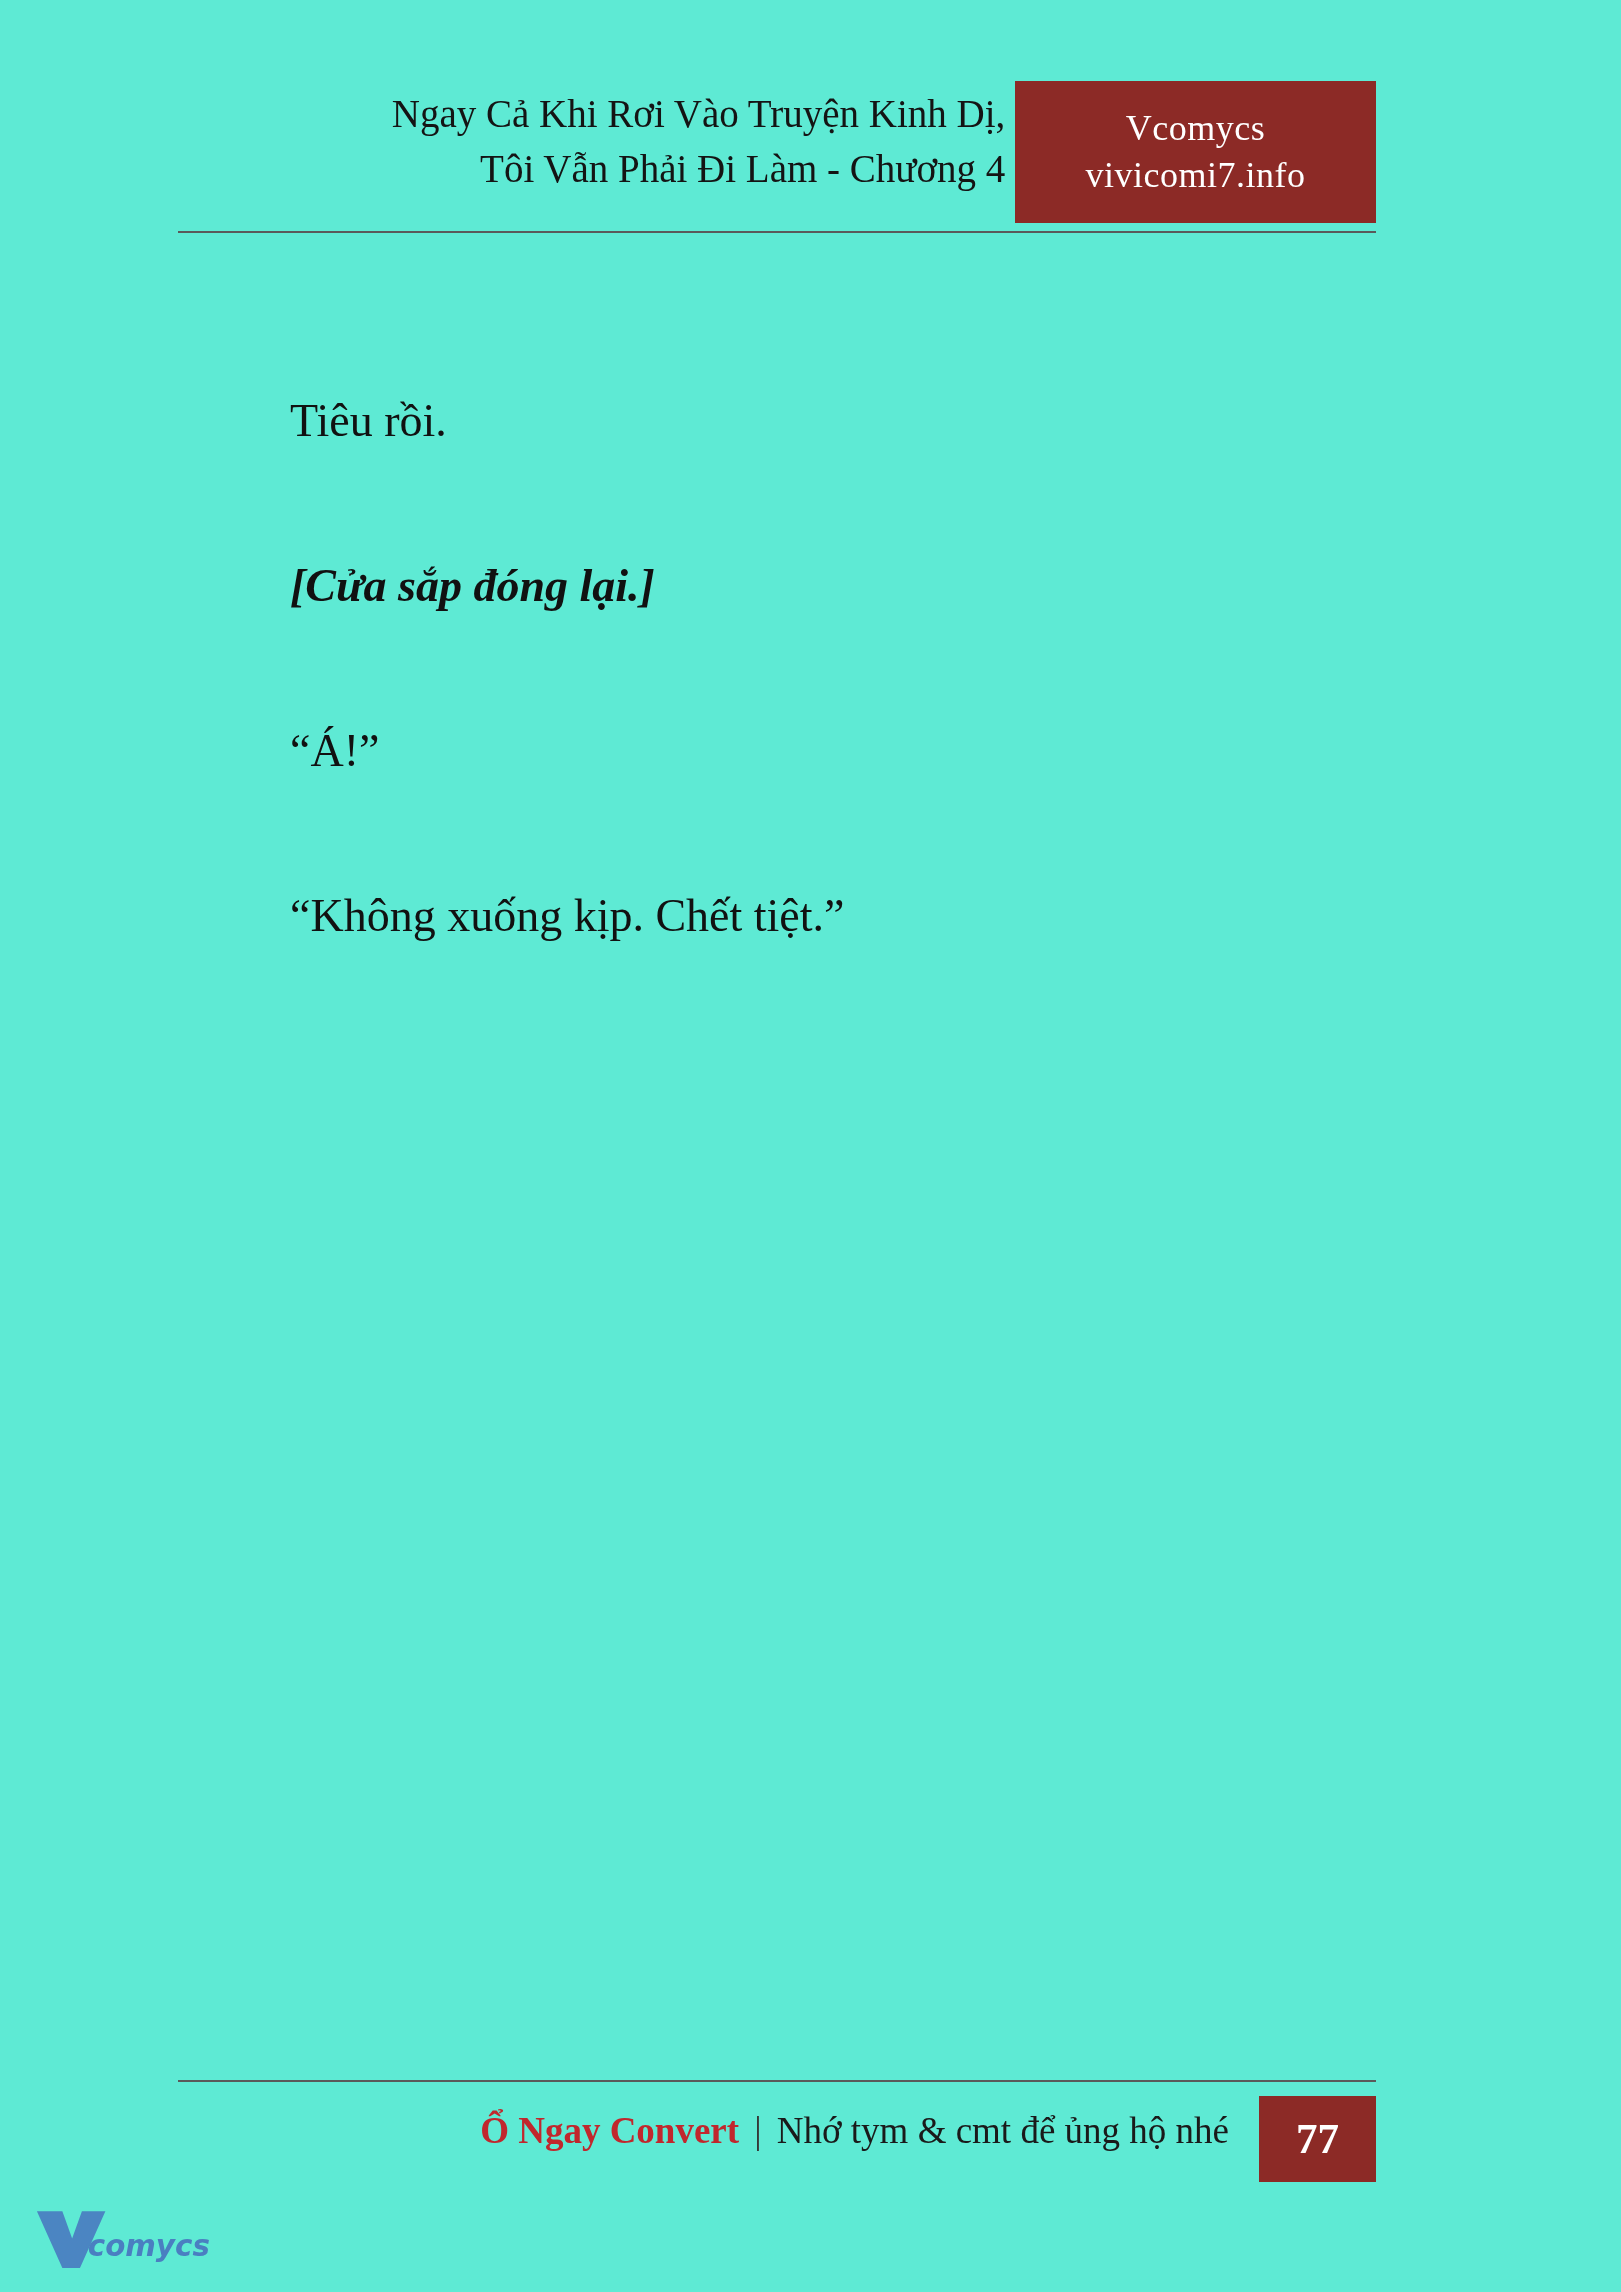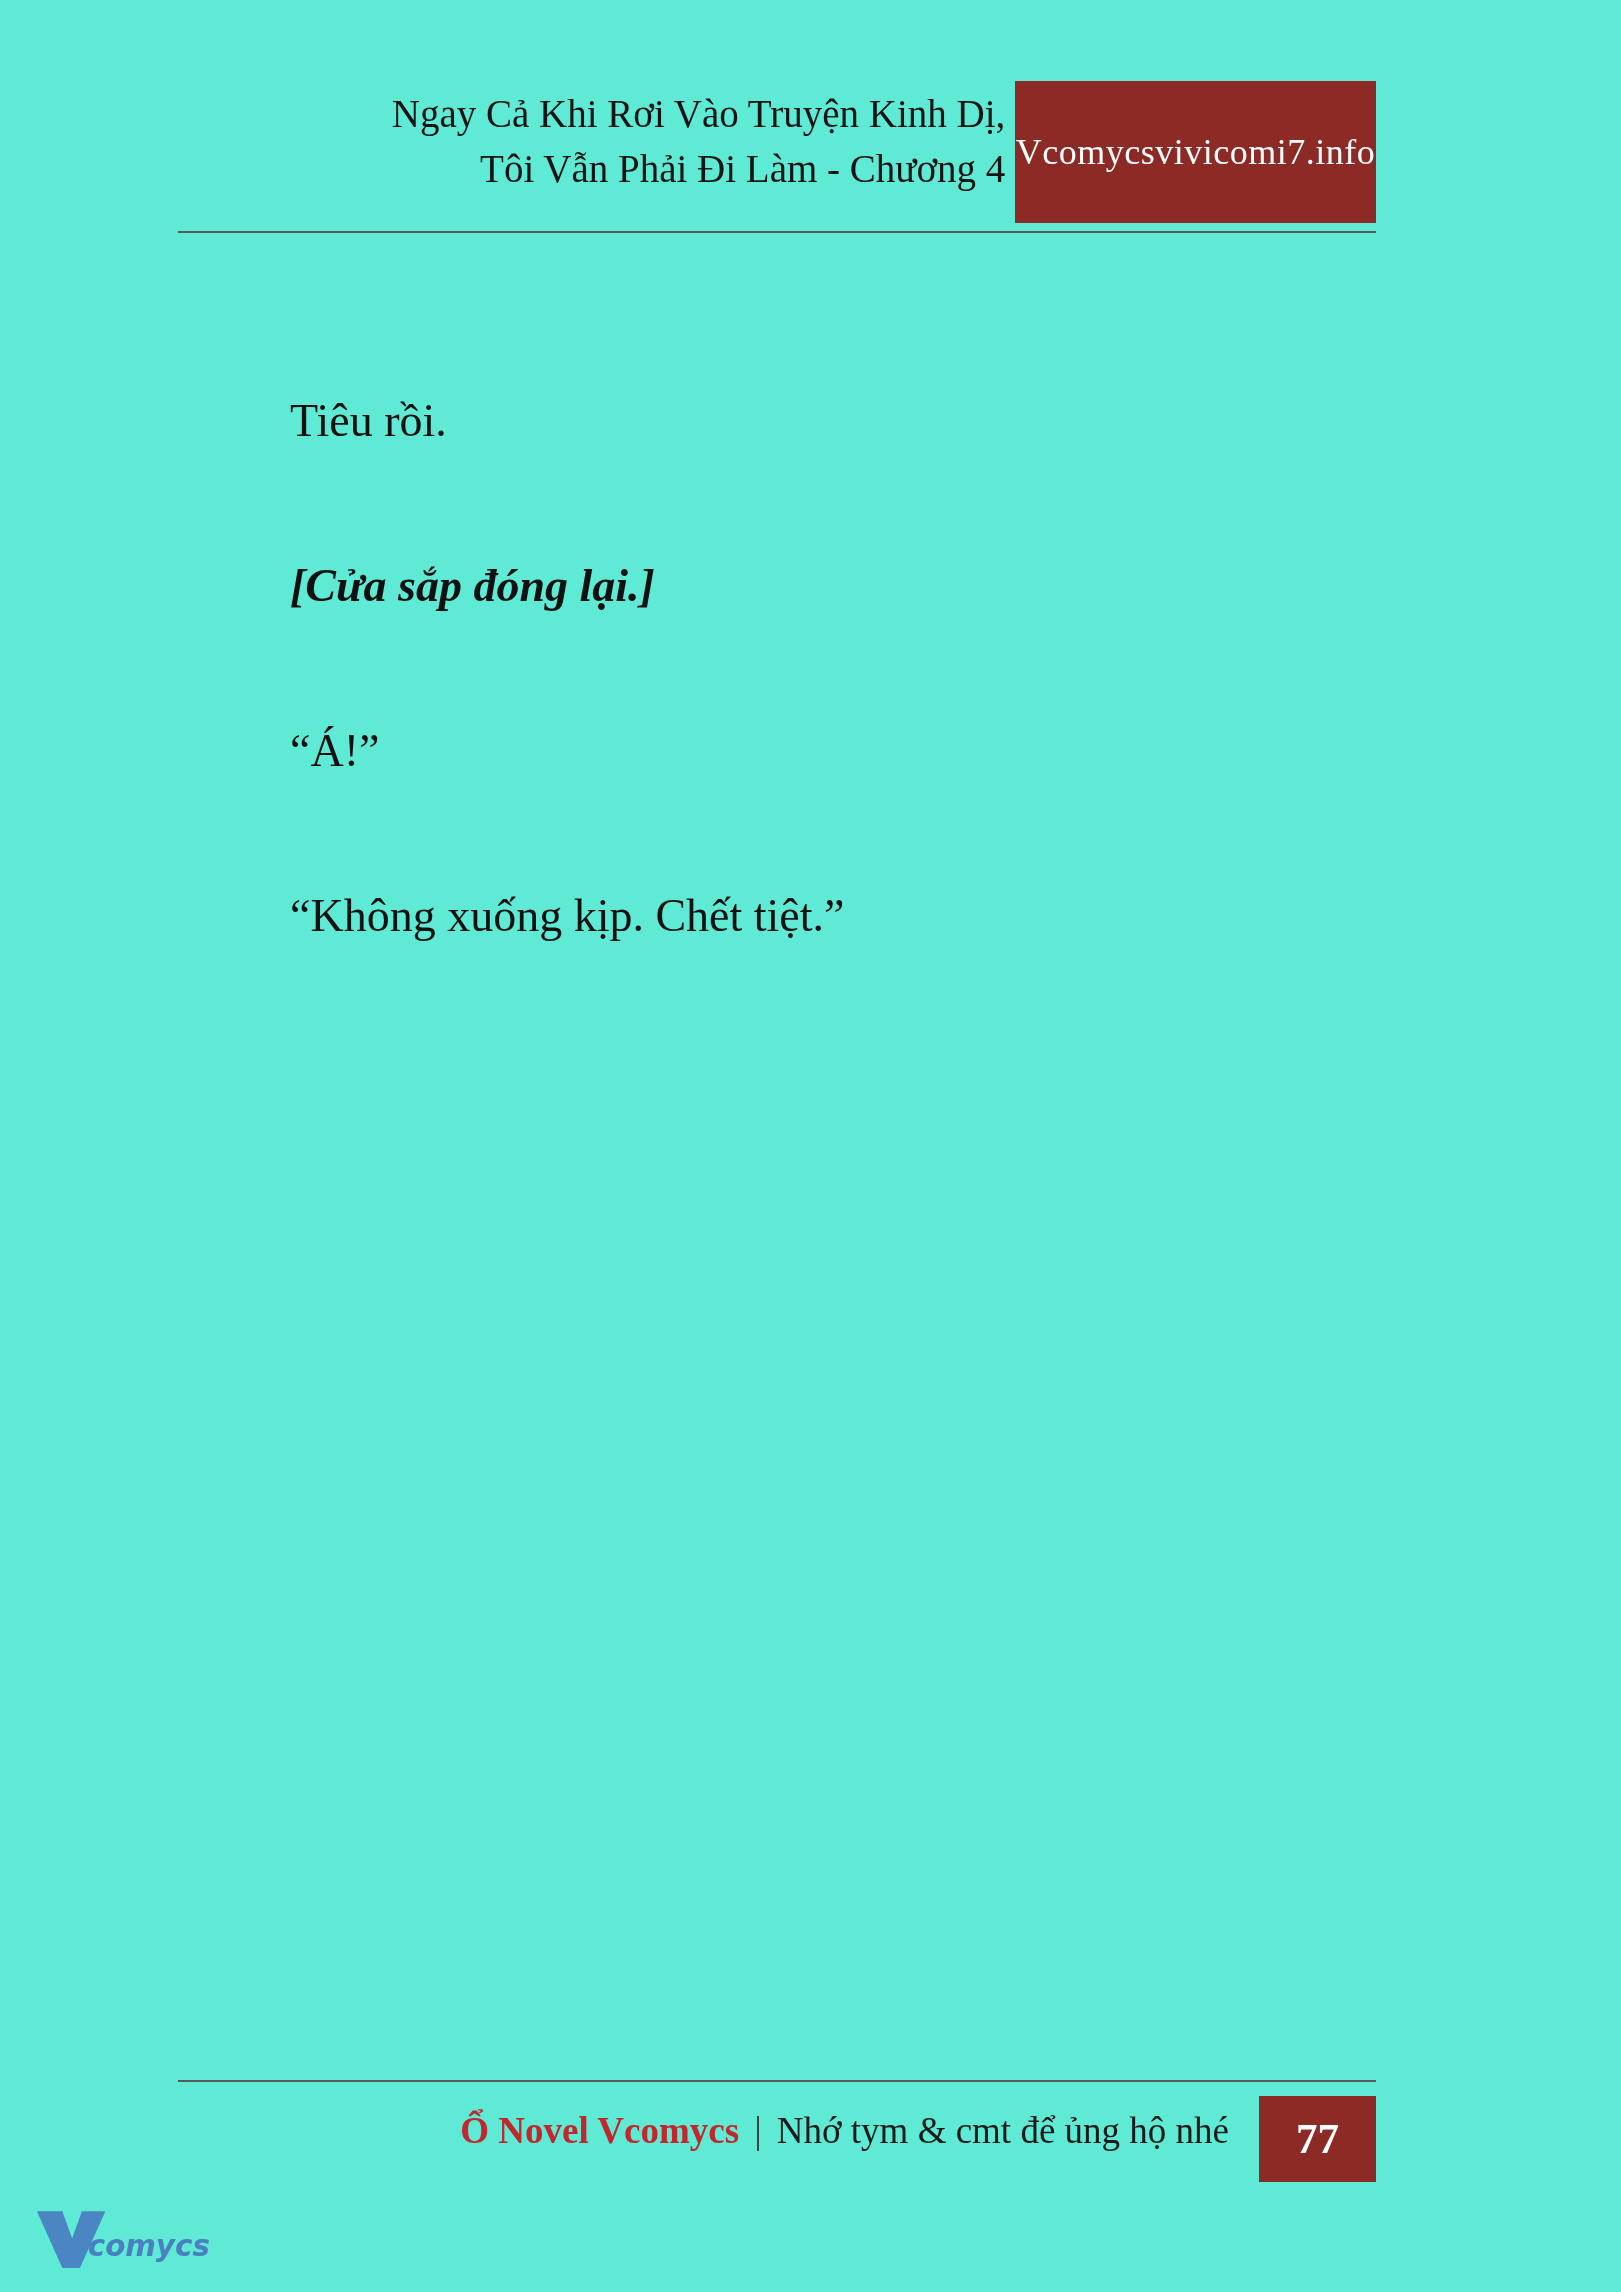--- a/index.html
+++ b/index.html
@@ -51,20 +51,21 @@
 
   .header-badge {
     position: absolute;
     right: 0;
     top: -4.9px;
     width: 361px;
     height: 142px;
     background: #8c2a26;
     color: #ffffff;
     display: flex;
+    flex-direction: column;
     align-items: center;
     justify-content: center;
     line-height: 1.3;
   }
   .header-badge .b1 {
     font-size: 36px;
     letter-spacing: 0.5px;
   }
   .header-badge .b2 {
     font-size: 36px;
@@ -177,21 +178,21 @@
   <div class="content">
     <p class="para indent">Tiêu rồi.</p>
     <p class="para indent bold-italic">[Cửa sắp đóng lại.]</p>
     <p class="para indent">“Á!”</p>
     <p class="para indent">“Không xuống kịp. Chết tiệt.”</p>
   </div>
 
   <div class="footer">
     <div class="footer-inner">
       <div class="footer-text">
-        <span class="brand">Ổ Novel Vcomycs</span>
+        <span class="brand">Ổ Ngay Convert</span>
         <span class="sep">|</span>
         <span class="note">Nhớ tym &amp; cmt để ủng hộ nhé</span>
       </div>
       <div class="footer-page">77</div>
     </div>
   </div>
 
   <div class="watermark">
     <svg viewBox="0 0 230 72" width="225" height="71" aria-hidden="true">
       <g fill="#4a7fc1">

